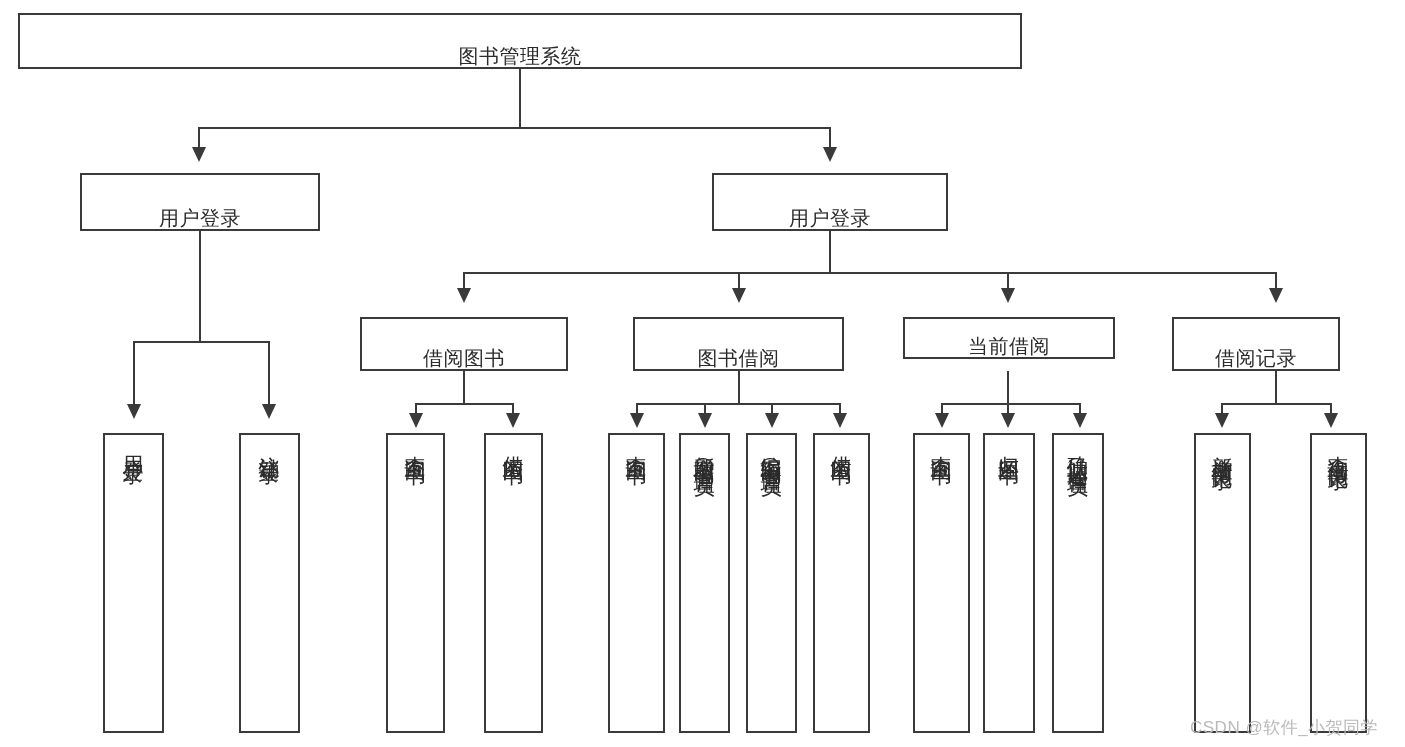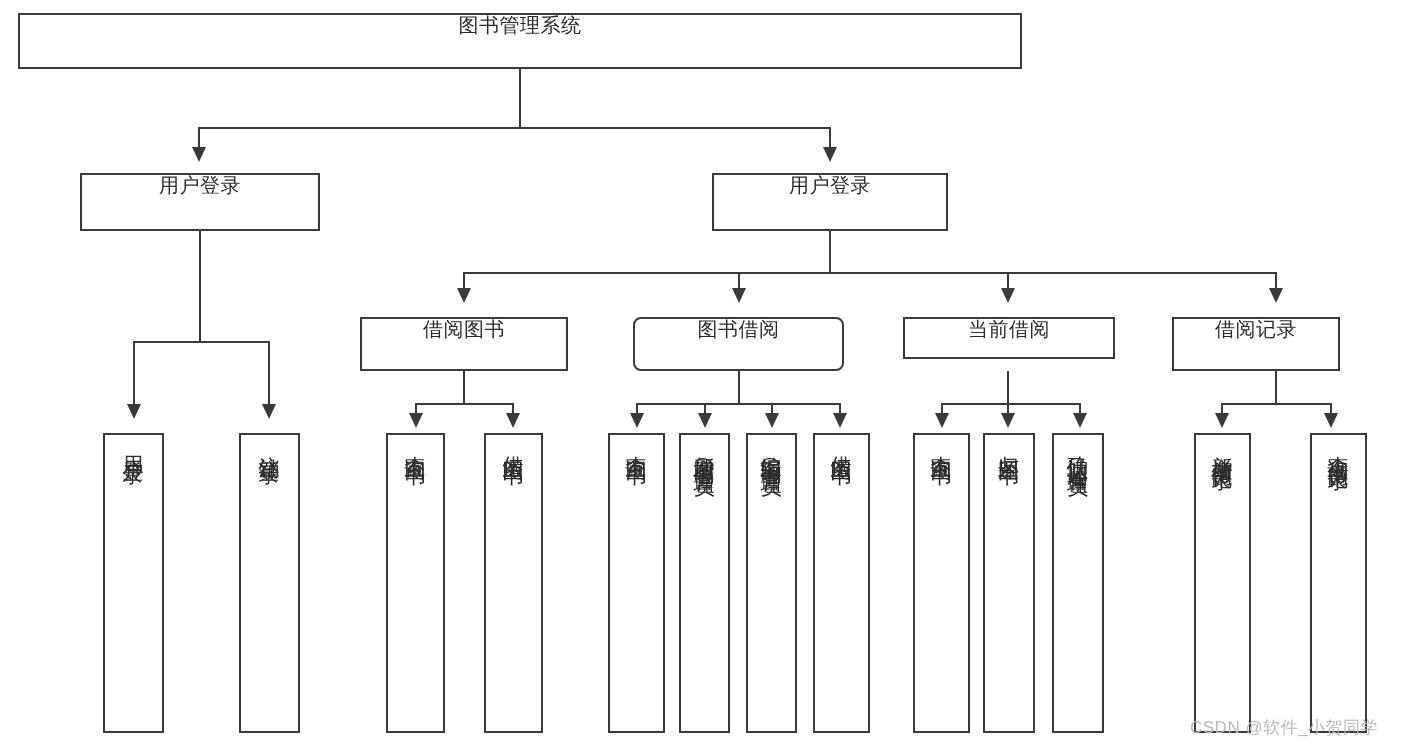--- a/index.html
+++ b/index.html
@@ -16,21 +16,21 @@
     height: 747px;
     background: #ffffff;
     overflow: hidden;
   }
   .node {
     position: absolute;
     box-sizing: border-box;
     background: #ffffff;
     border: 2px solid #3a3a3a;
     display: flex;
-    align-items: flex-start;
+    align-items: flex-end;
     justify-content: center;
   }
   .node .label {
     color: #2b2b2b;
     font-size: 20px;
     line-height: 1.05;
     letter-spacing: 0.5px;
     white-space: nowrap;
     text-align: center;
   }
@@ -122,21 +122,21 @@
   <div class="vline" style="left:1007px; top:272px; width:2px; height:18px;"></div>
   <div class="arrow" style="left:1001px; top:288px;"></div>
 
   <div class="vline" style="left:1275px; top:272px; width:2px; height:18px;"></div>
   <div class="arrow" style="left:1269px; top:288px;"></div>
 
   <div class="node" style="left:360px; top:317px; width:208px; height:54px;">
     <span class="label">借阅图书</span>
   </div>
 
-  <div class="node" style="left:633px; top:317px; width:211px; height:54px;border-radius:8px;">
+  <div class="node" style="left:633px; top:317px; width:211px; height:54px;">
     <span class="label">图书借阅</span>
   </div>
 
   <div class="node" style="left:903px; top:317px; width:212px; height:42px;">
     <span class="label">当前借阅</span>
   </div>
 
   <div class="node" style="left:1172px; top:317px; width:168px; height:54px;">
     <span class="label">借阅记录</span>
   </div>

